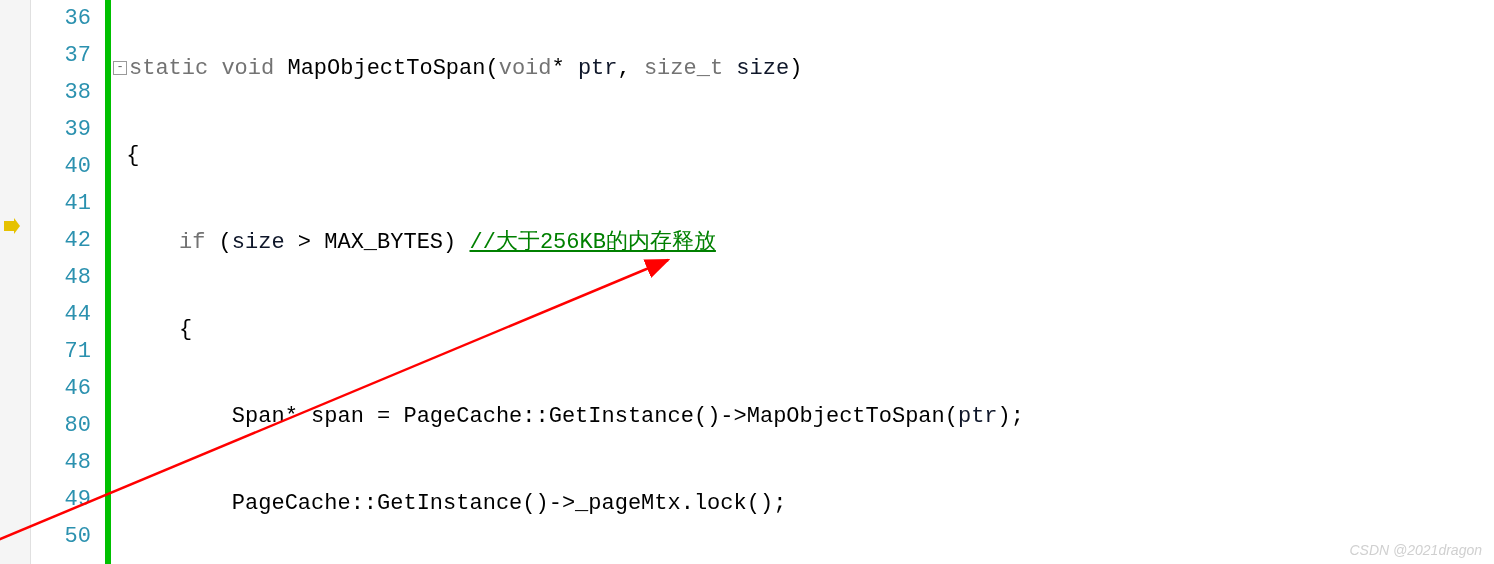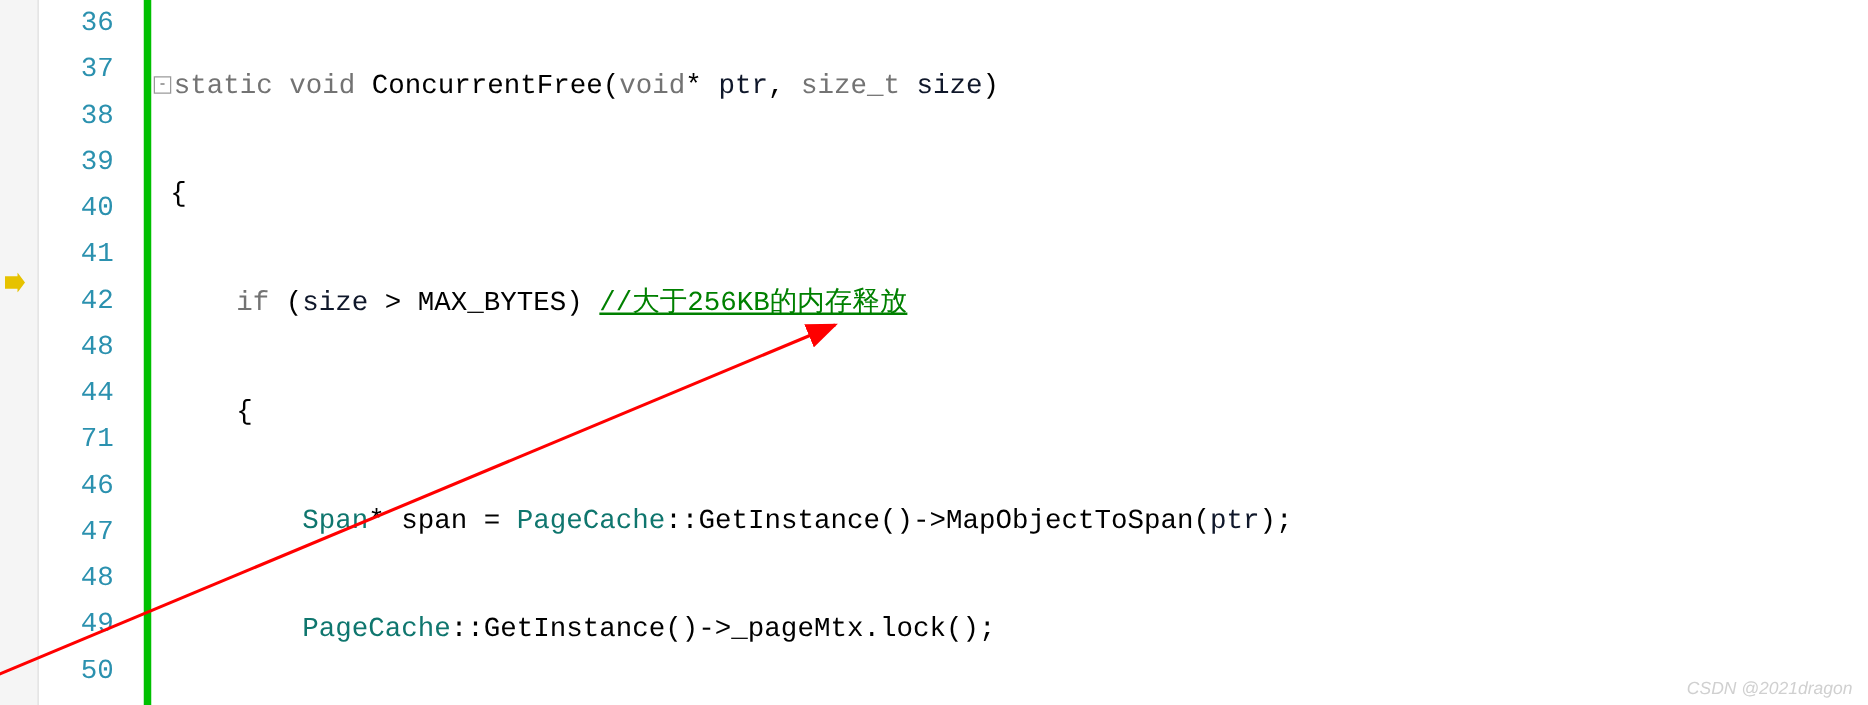--- a/index.html
+++ b/index.html
@@ -28,40 +28,40 @@
     left: 4px;
     top: 216px;
     width: 16px;
     height: 16px;
     color: #e6c200;
   }
   .line-numbers {
     width: 60px;
     background: #ffffff;
     text-align: right;
-    padding-right: 24px;
+    padding-right: 14px;
     color: #2b91af;
     user-select: none;
   }
   .change-bar {
     width: 6px;
     background: #00c000;
   }
   .code-col {
     flex: 1;
     white-space: pre;
     position: relative;
     padding-left: 2px;
   }
   .line {
     height: 37px;
     line-height: 37px;
   }
   .kw   { color: #737373; }   
-  .type { color: #0f766e; }   
+  .type { color: #000000; }   
   .param{ color: #0f172a; }   
   .fn   { color: #000000; }   
   .op   { color: #000000; }
   .cmt  { color: #008000; text-decoration: underline; } 
   .fold-minus {
     display:inline-block;
     width:12px;height:12px;
     border:1px solid #9a9a9a;
     font-size:12px;line-height:10px;
     text-align:center;color:#666;
@@ -100,28 +100,28 @@
     <div class="line">37</div>
     <div class="line">38</div>
     <div class="line">39</div>
     <div class="line">40</div>
     <div class="line">41</div>
     <div class="line">42</div>
     <div class="line">48</div>
     <div class="line">44</div>
     <div class="line">71</div>
     <div class="line">46</div>
-    <div class="line">47</div>
+    <div class="line">80</div>
     <div class="line">48</div>
     <div class="line">49</div>
     <div class="line">50</div>
   </div>
   <div class="change-bar"></div>
   <div class="code-col">
-    <div class="line"><span class="fold-minus">-</span><span class="kw">static</span> <span class="kw">void</span> <span class="fn">ConcurrentFree</span><span class="op">(</span><span class="kw">void</span><span class="op">*</span><span> </span><span class="param">ptr</span><span>, </span><span class="kw">size_t</span><span> </span><span class="param">size</span><span class="op">)</span></div>
+    <div class="line"><span class="fold-minus">-</span><span class="kw">static</span> <span class="kw">void</span> <span class="fn">MapObjectToSpan</span><span class="op">(</span><span class="kw">void</span><span class="op">*</span><span> </span><span class="param">ptr</span><span>, </span><span class="kw">size_t</span><span> </span><span class="param">size</span><span class="op">)</span></div>
     <div class="line"> <span>{</span></div>
     <div class="line">     <span class="kw">if</span><span> (</span><span class="param">size</span><span> &gt; MAX_BYTES) </span><span class="cmt">//大于256KB的内存释放</span></div>
     <div class="line"> <span>    {</span></div>
     <div class="line">         <span class="type">Span</span><span>* span = </span><span class="type">PageCache</span><span>::GetInstance()-&gt;MapObjectToSpan(</span><span class="param">ptr</span><span>);</span></div>
     <div class="line">         <span class="type">PageCache</span><span>::GetInstance()-&gt;_pageMtx.lock();</span></div>
     
     
     
     
     

